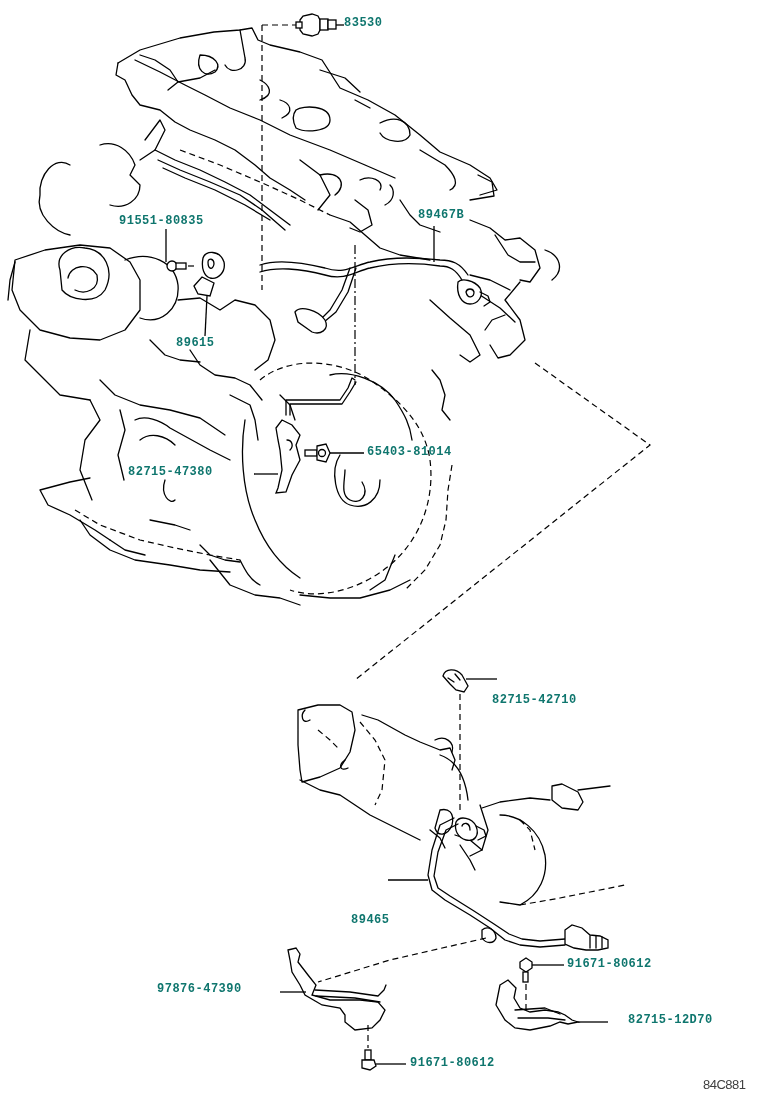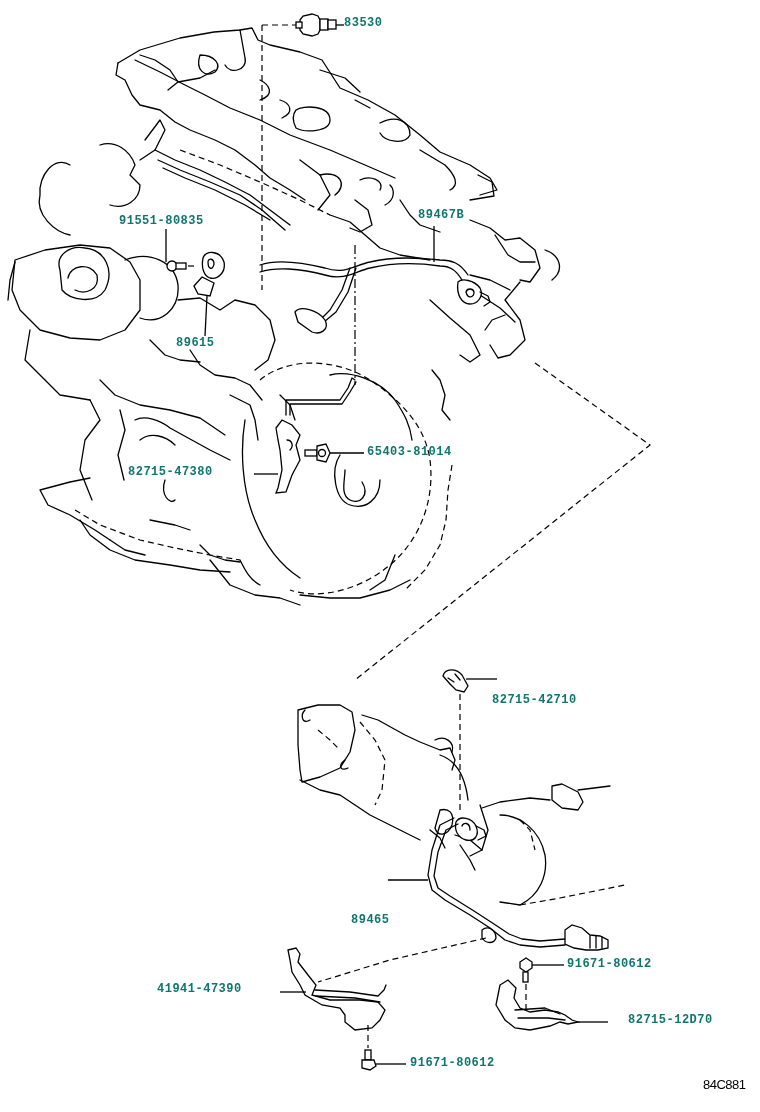--- a/index.html
+++ b/index.html
@@ -4,21 +4,21 @@
 <style>
   html, body { margin: 0; padding: 0; background: #ffffff; }
   body { width: 760px; height: 1112px; position: relative; overflow: hidden; font-family: "DejaVu Sans Mono", "Liberation Mono", monospace; }
   #diagram { position: absolute; left: 0; top: 0; width: 760px; height: 1112px; }
   .ln { stroke: #000; stroke-width: 1.3; fill: none; stroke-linecap: round; stroke-linejoin: round; }
   .dash { stroke: #000; stroke-width: 1.2; fill: none; stroke-dasharray: 6 4; }
   .hid { stroke: #000; stroke-width: 1.2; fill: none; stroke-dasharray: 9 3 2 3; }
   .lead { stroke: #000; stroke-width: 1.3; fill: none; }
   .part { fill: #fff; stroke: #000; stroke-width: 1.3; }
   .label { position: absolute; font-family: Liberation Mono, monospace; font-weight: bold; font-size: 12px; color: #0f766e; white-space: nowrap; letter-spacing: 0.5px; line-height: 1; cursor: pointer; }
-  .code { position: absolute; font-family: "Liberation Sans", "DejaVu Sans", sans-serif; font-size: 13px; color: #000000; white-space: nowrap; letter-spacing: -0.5px; }
+  .code { position: absolute; font-family: "Liberation Sans", "DejaVu Sans", sans-serif; font-size: 13px; color: #404040; white-space: nowrap; letter-spacing: -0.5px; }
 </style>
 </head>
 <body>
 
 <svg id="diagram" viewBox="0 0 760 1112" xmlns="http://www.w3.org/2000/svg">
 
   <g>
 
     <path class="ln" d="M118 63 L140 50 L180 38 L214 32 L240 30 L252 28 L258 40 L270 45 L300 52 L322 60 L340 88 L368 100 L395 115 L420 135 L440 152 L470 165 L490 178 L497 190 L480 195"></path>
     <path class="ln" d="M118 63 L116 75 L125 80 L132 95 L140 105 L160 110 L175 122 L190 130 L215 140 L235 150 L255 165 L270 178 L290 190 L305 200"></path>
@@ -221,17 +221,17 @@
 
 <div class="label" style="left:344px;top:17px;">83530</div>
 <div class="label" style="left:119px;top:215px;">91551-80835</div>
 <div class="label" style="left:418px;top:209px;">89467B</div>
 <div class="label" style="left:176px;top:337px;text-align:right;">89615</div>
 <div class="label" style="left:367px;top:446px;">65403-81014</div>
 <div class="label" style="left:128px;top:466px;text-align:right;">82715-47380</div>
 <div class="label" style="left:492px;top:670px;margin-top:24px;">82715-42710</div>
 <div class="label" style="left:330px;top:914px;margin-left:21px;">89465</div>
 <div class="label" style="left:567px;top:958px;">91671-80612</div>
-<div class="label" style="left:157px;top:983px;">41941-47390</div>
+<div class="label" style="left:157px;top:983px;">97876-47390</div>
 <div class="label" style="left:612px;top:1014px;margin-left:16px;">82715-12D70</div>
 <div class="label" style="left:410px;top:1057px;">91671-80612</div>
 
 <div class="code" style="left:703px;top:1077px;">84C881</div>
 
 </body></html>

